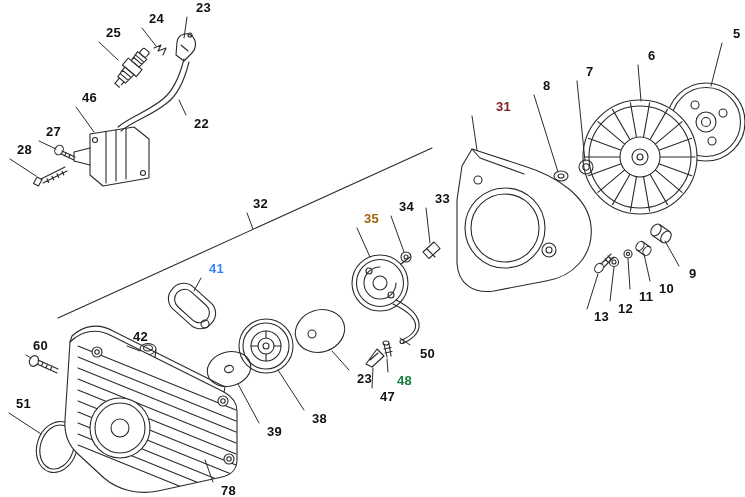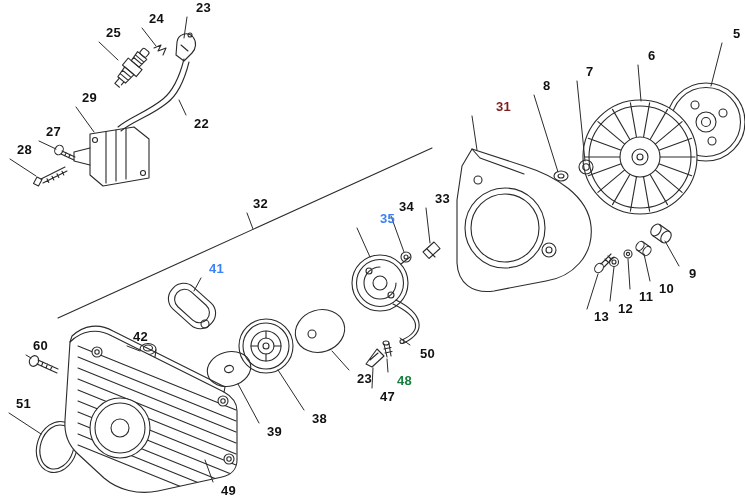--- a/index.html
+++ b/index.html
@@ -248,42 +248,42 @@
           <line x1="213" y1="482" x2="205" y2="460" stroke="#2b2b2b" stroke-width="1"></line>
         </g>
     </g>
   </svg>
 
   <div id="labels-layer">
       <span class="part-label" style="left: 180px; top: 1px; color: rgb(17, 17, 17);">23</span>
       <span class="part-label" style="left: 133px; top: 12px; color: rgb(17, 17, 17);">24</span>
       <span class="part-label" style="left: 90px; top: 26px; color: rgb(17, 17, 17);">25</span>
       <span class="part-label" style="left: 178px; top: 117px; color: rgb(17, 17, 17);">22</span>
-      <span class="part-label" style="left: 66px; top: 91px; color: rgb(17, 17, 17);">29</span>
+      <span class="part-label" style="left: 66px; top: 91px; color: rgb(17, 17, 17);">46</span>
       <span class="part-label" style="left: 30px; top: 125px; color: rgb(17, 17, 17);">27</span>
       <span class="part-label" style="left: 1px; top: 143px; color: rgb(17, 17, 17);">28</span>
       <span class="part-label" style="left: 717px; top: 27px; color: rgb(17, 17, 17);">5</span>
       <span class="part-label" style="left: 632px; top: 49px; color: rgb(17, 17, 17);">6</span>
       <span class="part-label" style="left: 570px; top: 65px; color: rgb(17, 17, 17);">7</span>
       <span class="part-label" style="left: 527px; top: 79px; color: rgb(17, 17, 17);">8</span>
       <span class="part-label" style="left: 480px; top: 100px; color: #7f1d1d;">31</span>
       <span class="part-label" style="left: 237px; top: 197px; color: rgb(17, 17, 17);">32</span>
       <span class="part-label" style="left: 419px; top: 192px; color: rgb(17, 17, 17);">33</span>
       <span class="part-label" style="left: 383px; top: 200px; color: rgb(17, 17, 17);">34</span>
-      <span class="part-label" style="left: 364px; top: 212px; color: #3b82f6;">35</span>
+      <span class="part-label" style="left: 348px; top: 212px; color: #a16207;">35</span>
       <span class="part-label" style="left: 673px; top: 267px; color: rgb(17, 17, 17);">9</span>
       <span class="part-label" style="left: 643px; top: 282px; color: rgb(17, 17, 17);">10</span>
       <span class="part-label" style="left: 623px; top: 290px; color: rgb(17, 17, 17);">11</span>
       <span class="part-label" style="left: 602px; top: 302px; color: rgb(17, 17, 17);">12</span>
       <span class="part-label" style="left: 578px; top: 310px; color: rgb(17, 17, 17);">13</span>
       <span class="part-label" style="left: 193px; top: 262px; color: #3b82f6;">41</span>
       <span class="part-label" style="left: 117px; top: 330px; color: rgb(17, 17, 17);">42</span>
       <span class="part-label" style="left: 17px; top: 339px; color: rgb(17, 17, 17);">60</span>
       <span class="part-label" style="left: 0px; top: 397px; color: rgb(17, 17, 17);">51</span>
       <span class="part-label" style="left: 404px; top: 347px; color: rgb(17, 17, 17);">50</span>
       <span class="part-label" style="left: 341px; top: 372px; color: rgb(17, 17, 17);">23</span>
       <span class="part-label" style="left: 381px; top: 374px; color: #15803d;">48</span>
       <span class="part-label" style="left: 364px; top: 390px; color: rgb(17, 17, 17);">47</span>
       <span class="part-label" style="left: 296px; top: 412px; color: rgb(17, 17, 17);">38</span>
       <span class="part-label" style="left: 251px; top: 425px; color: rgb(17, 17, 17);">39</span>
-      <span class="part-label" style="left: 205px; top: 484px; color: rgb(17, 17, 17);">49</span>
+      <span class="part-label" style="left: 205px; top: 484px; color: rgb(17, 17, 17);">78</span>
     </div>
 </div>
 
 </body></html>

